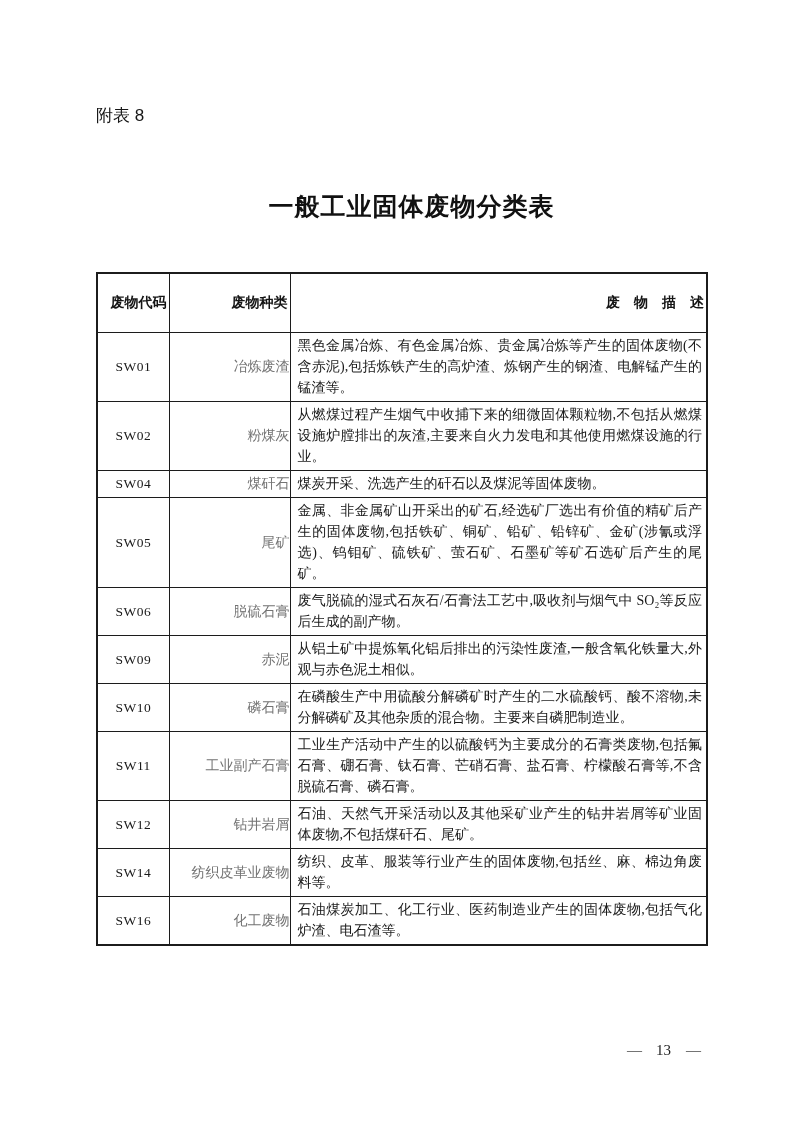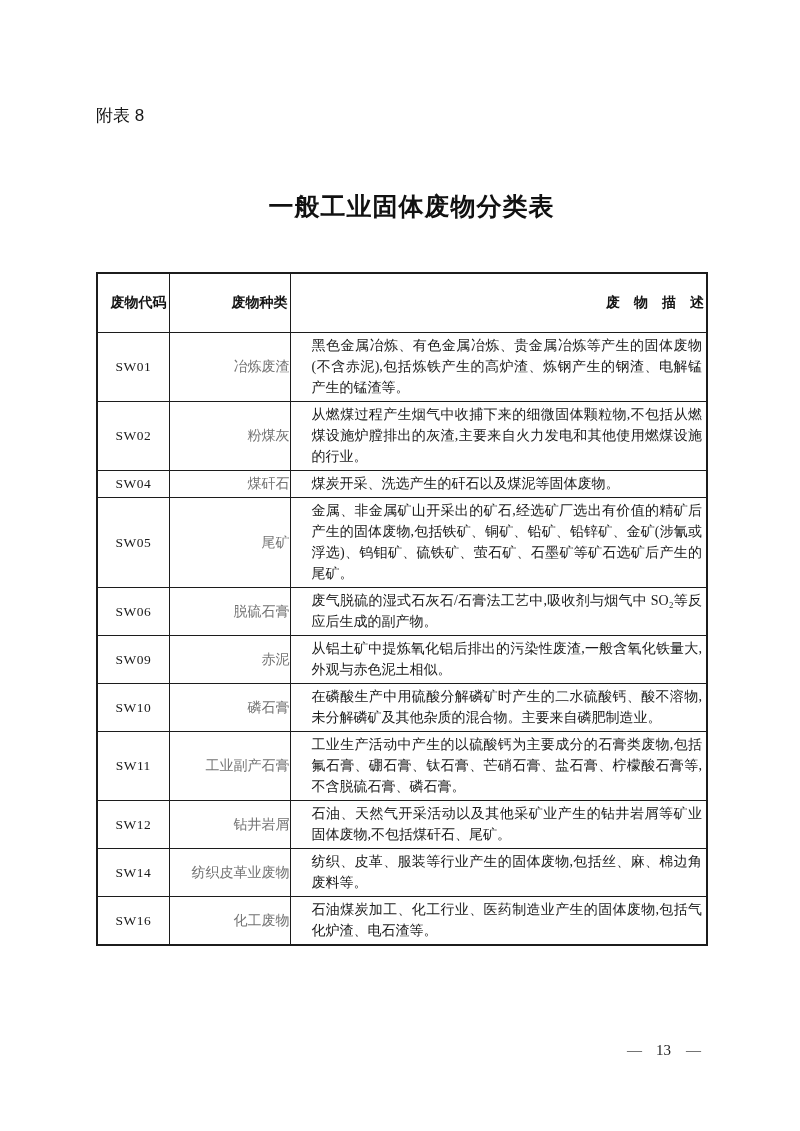--- a/index.html
+++ b/index.html
@@ -67,21 +67,21 @@
     color: #1a1a1a;
   }
   .waste-table td.c-kind {
     text-align: right;
     font-size: 14px;
     color: #737373;
   }
   .waste-table td.c-desc {
     font-size: 14px;
     line-height: 21px;
-    padding: 2px 4px 3px 21px;
+    padding: 2px 4px 3px 7px;
     text-align: justify;
     color: #1a1a1a;
   }
   .page-footer {
     position: absolute;
     top: 1042px;
     right: 100px;
     display: flex;
     align-items: center;
     gap: 15px;

